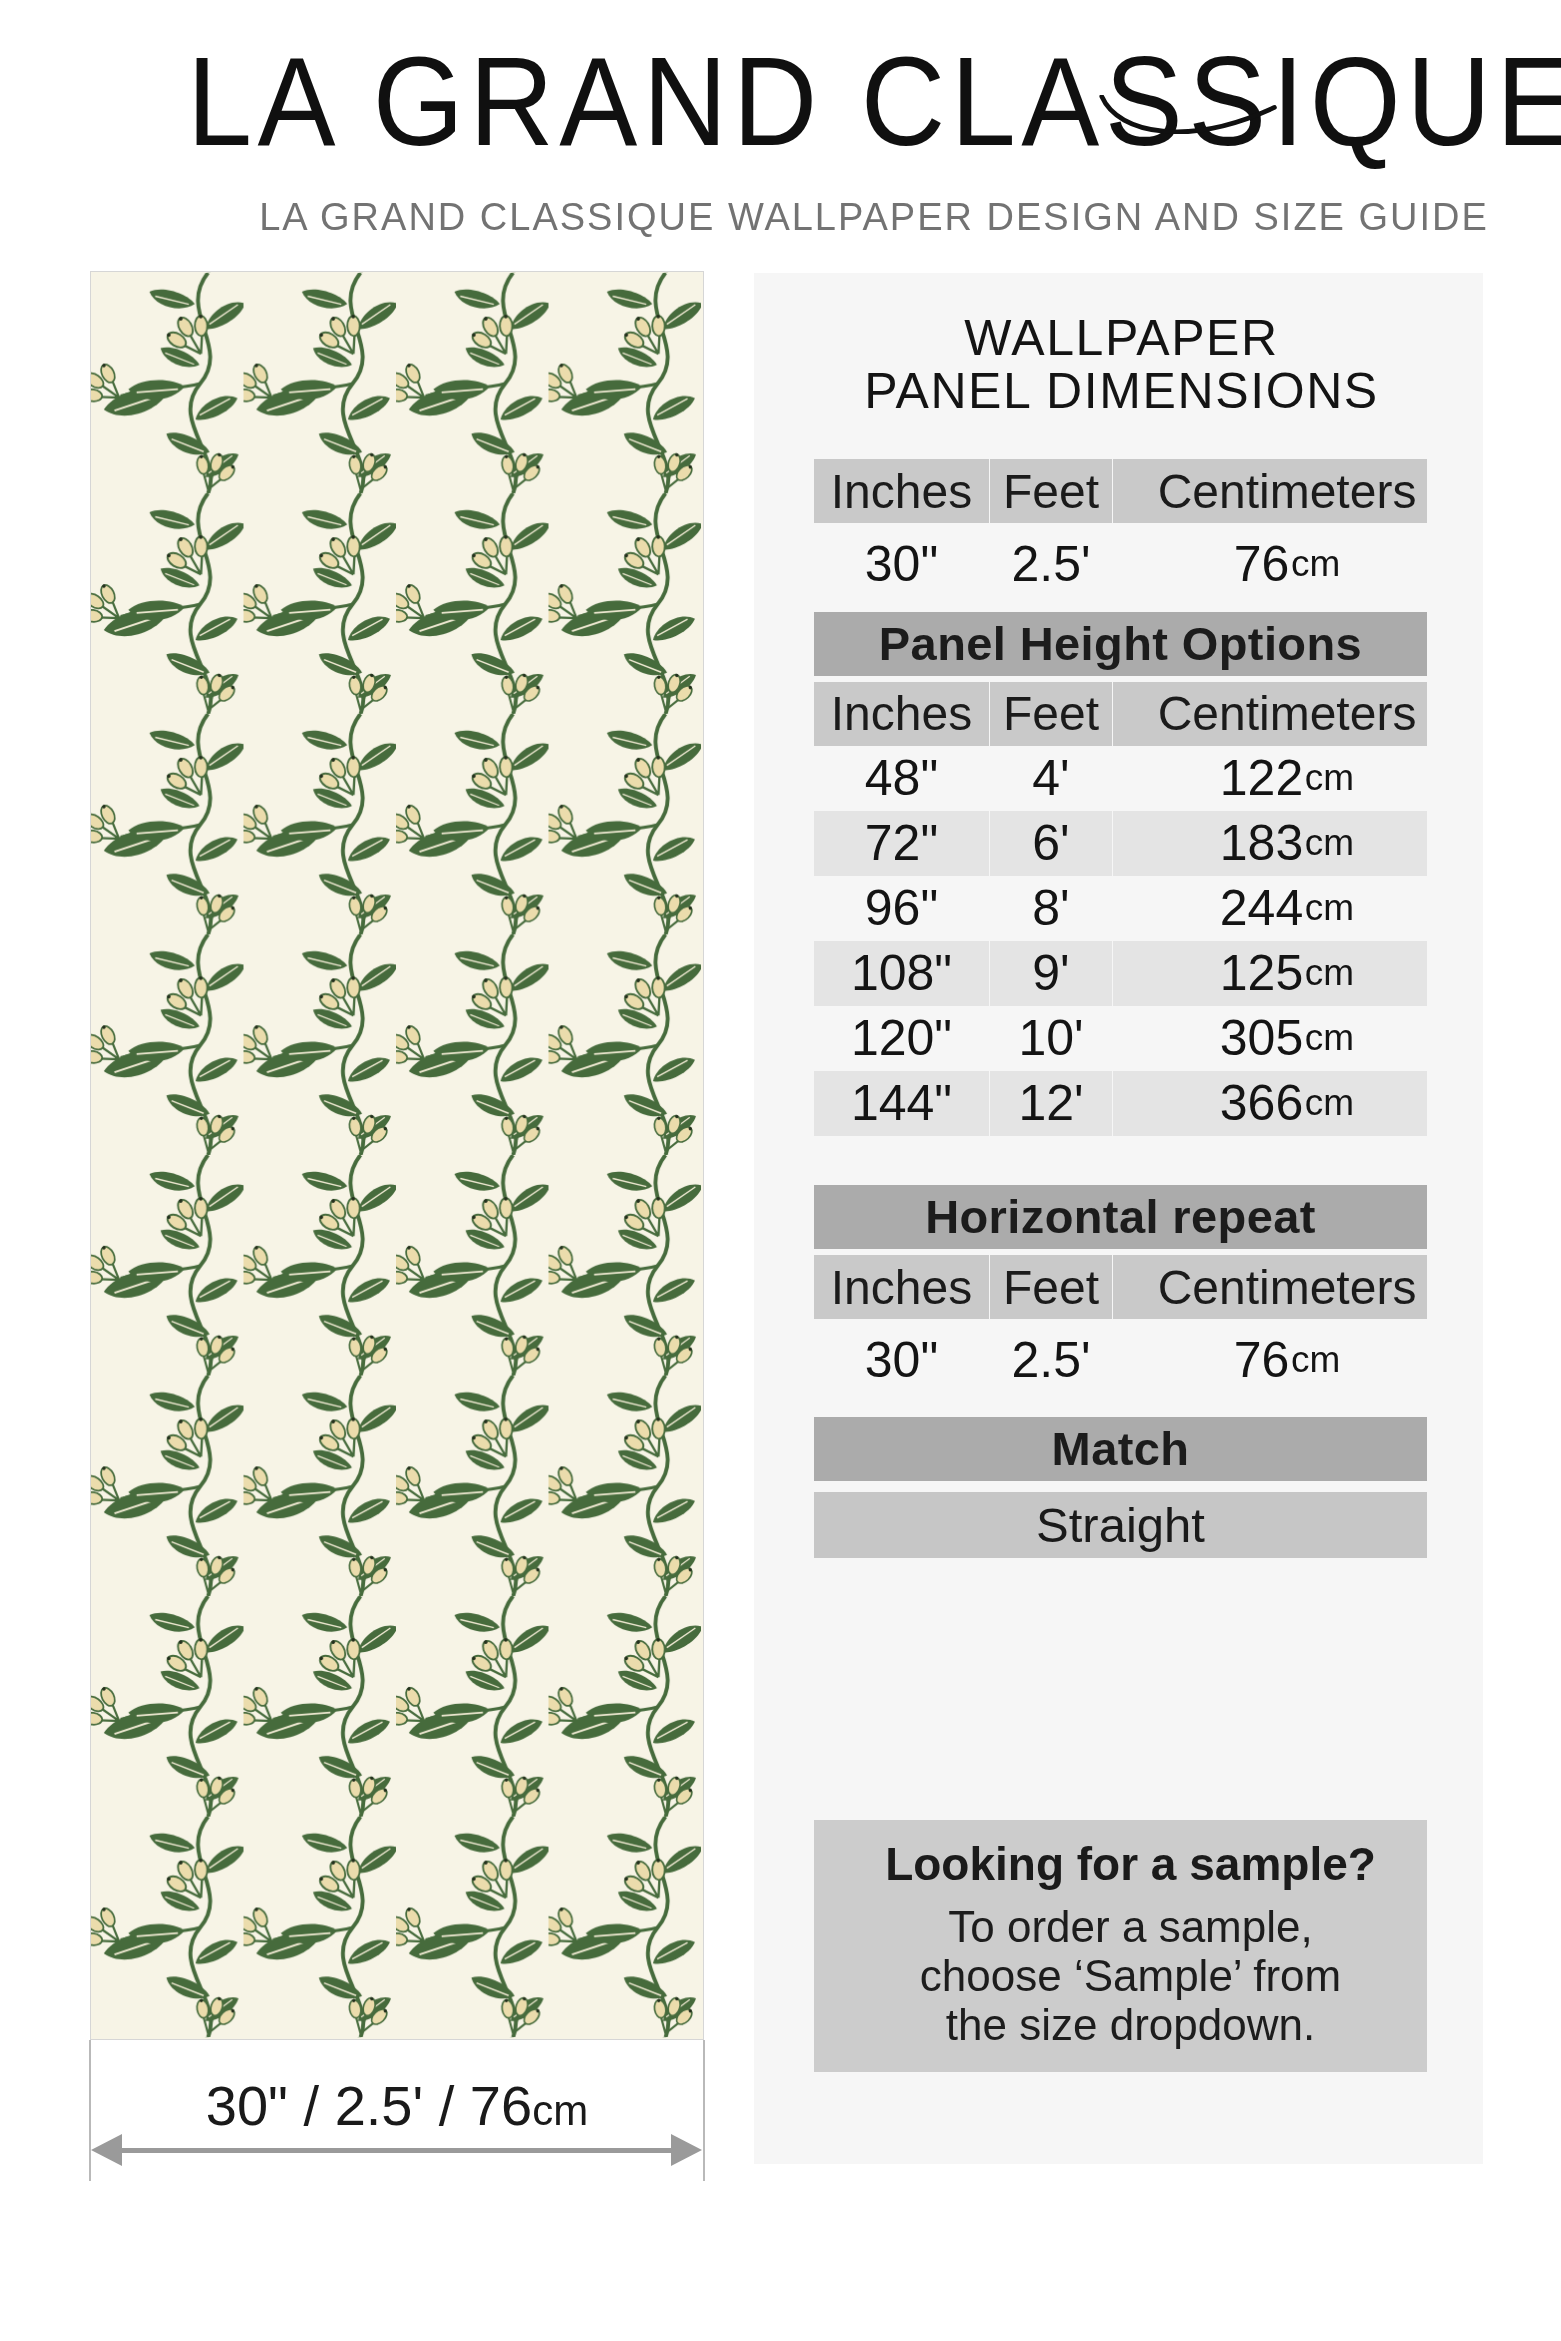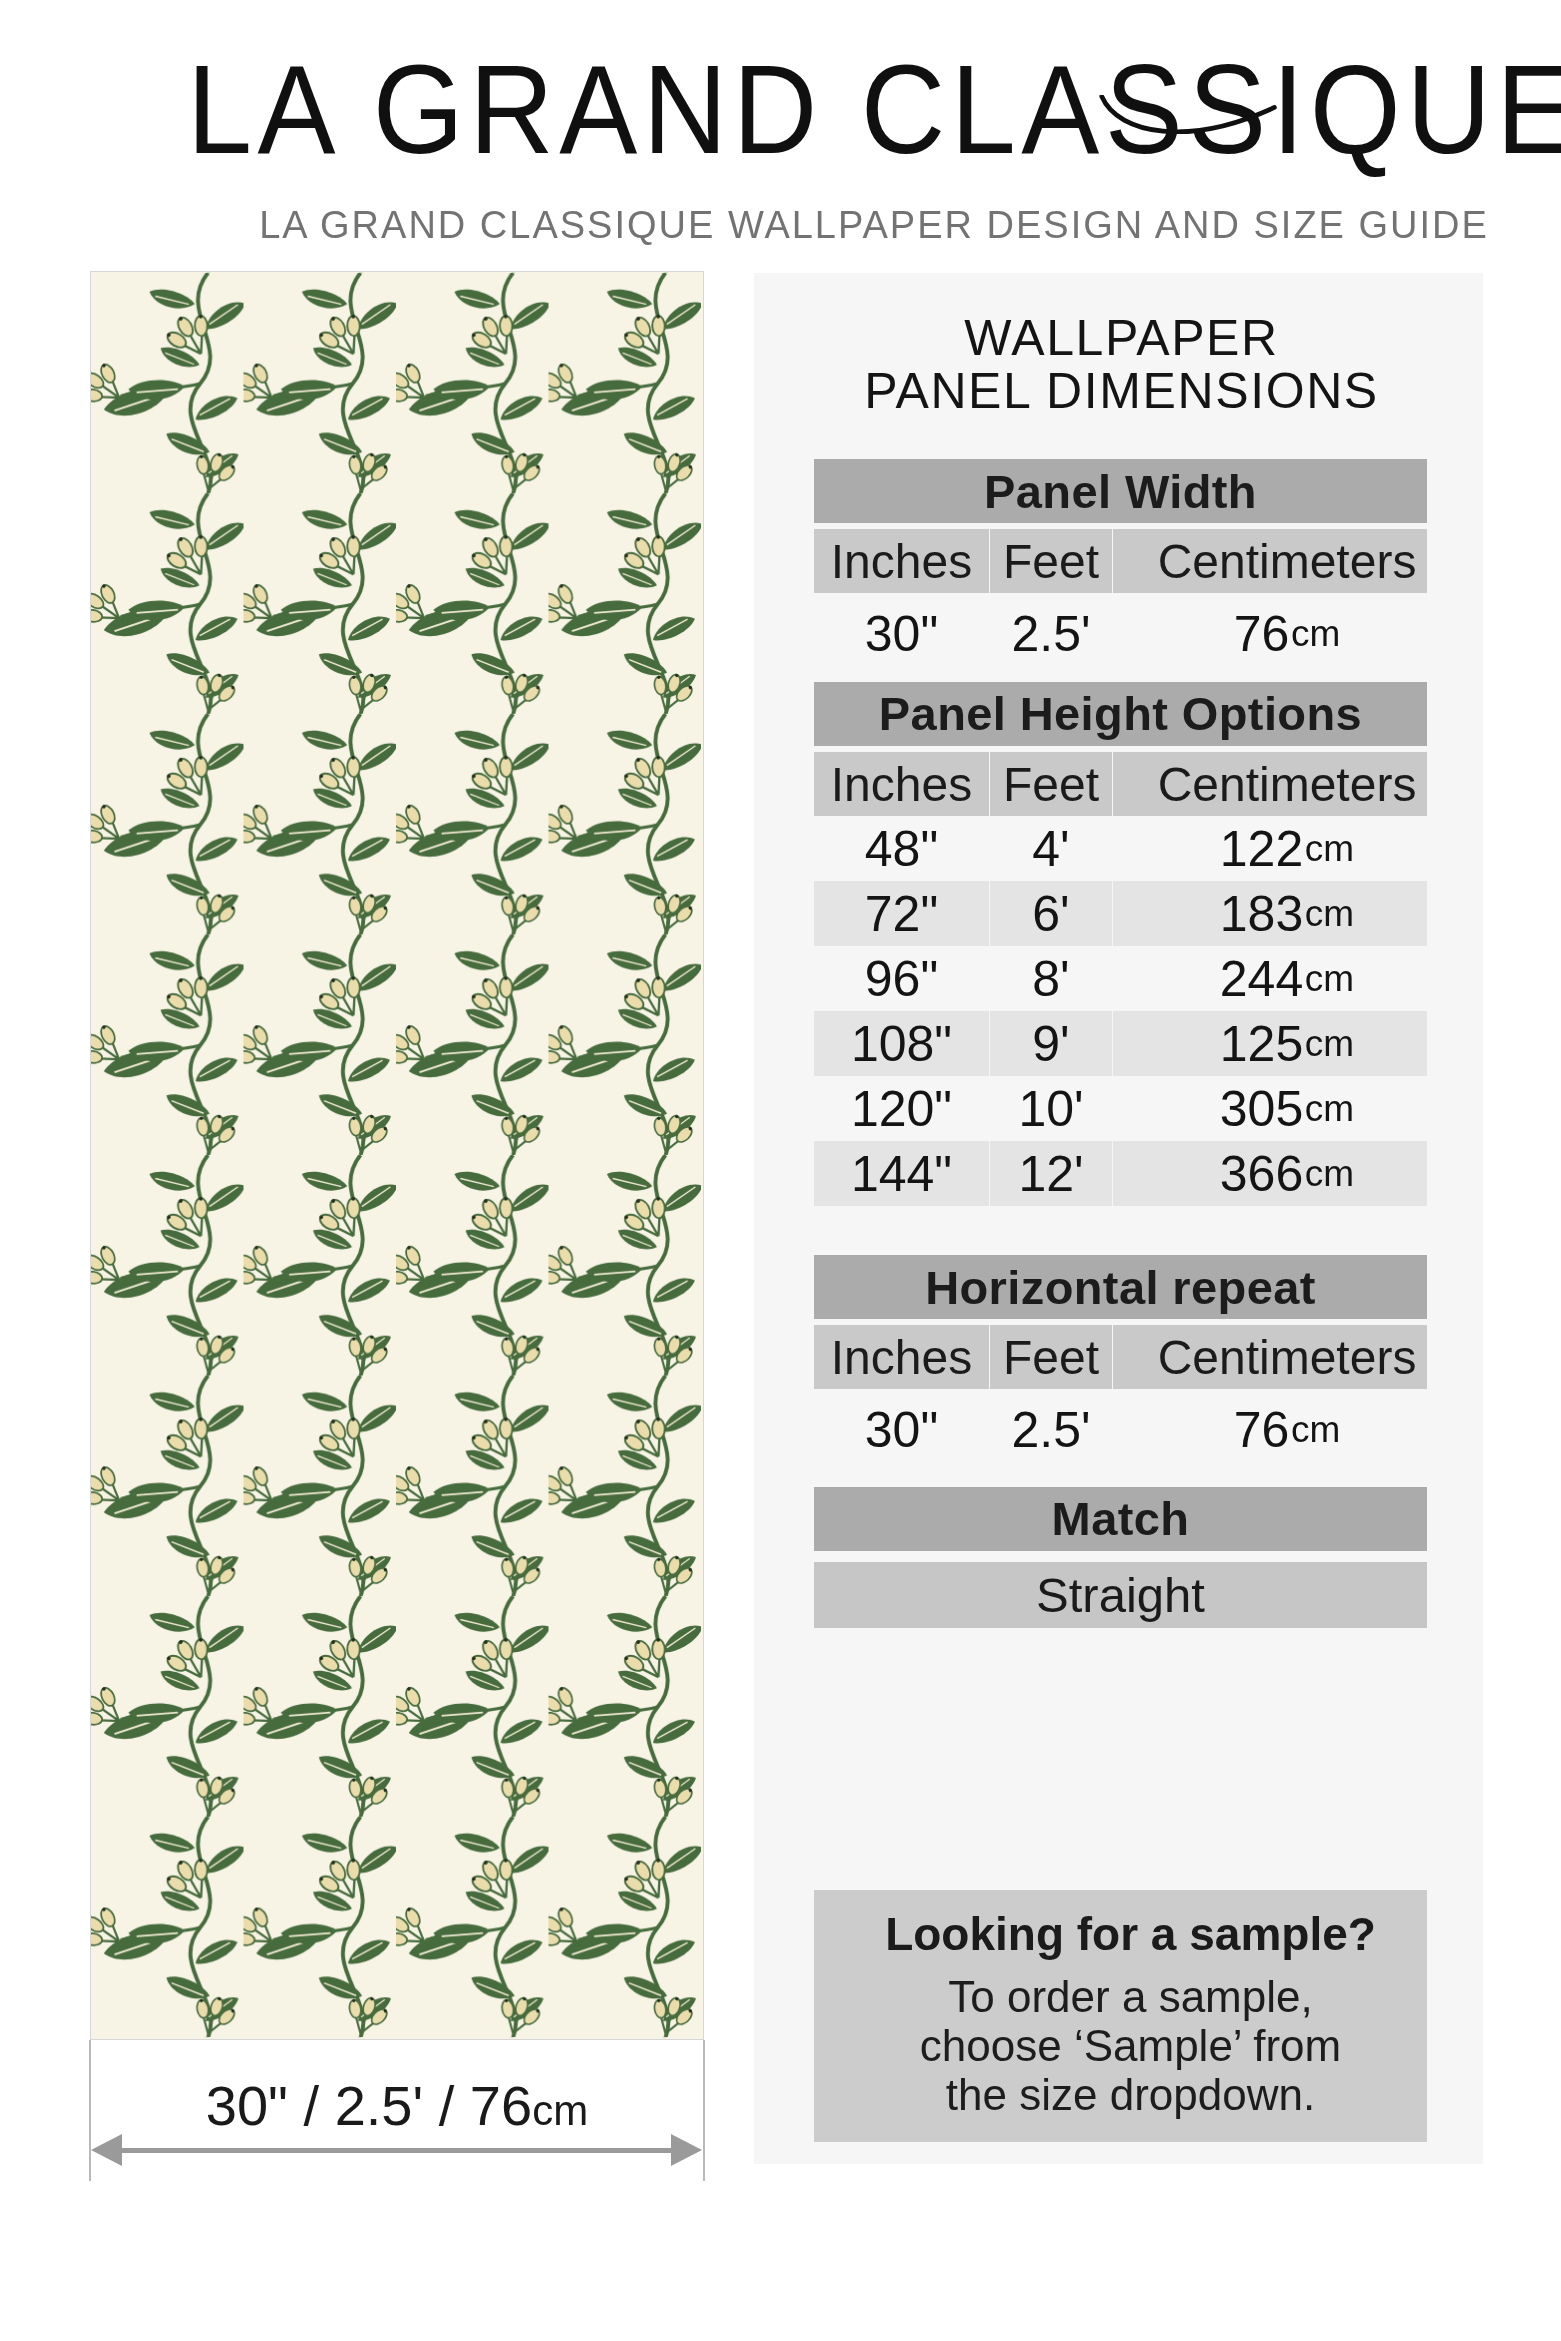--- a/index.html
+++ b/index.html
@@ -1,21 +1,21 @@
 <!DOCTYPE html>
 <html style="font-size:12.5px"><head>
 <meta charset="utf-8">
 <style>
   html,body{margin:0;padding:0;background:#ffffff;}
   #canvas{
     position:relative;width:1561px;height:2342px;background:#ffffff;overflow:hidden;
     font-family:"Liberation Sans", sans-serif;color:#161616;
   }
   
-  .hdr{position:absolute;left:187px;top:46px;width:1374px;text-align:center;}
+  .hdr{position:absolute;left:187px;top:38px;width:1374px;text-align:center;}
   .brand{
     font-size:117px;line-height:1.0;font-weight:300;letter-spacing:5.5px;color:#101010;
     transform:scaleY(1.08);transform-origin:top center;white-space:nowrap;
   }
   .swash{position:absolute;left:1097px;top:95px;width:183px;height:56px;}
   .subtitle{
     margin-top:41px;font-size:38px;letter-spacing:2px;color:#737373;white-space:nowrap;font-weight:400;
   }
   
   .preview{
@@ -135,21 +135,20 @@
   <div class="arrow-head r"></div>
 
   <div class="info">
     <div class="info-heading">
       <div>WALLPAPER</div>
       <div>PANEL DIMENSIONS</div>
     </div>
 
     <div class="tables">
 
-      <div class="bar">Panel Width</div>
       <div class="cols">
         <div class="c in">Inches</div>
         <div class="c ft">Feet</div>
         <div class="c cm">Centimeters</div>
       </div>
       <div class="vrow">
         <div class="c in">30"</div>
         <div class="c ft">2.5'</div>
         <div class="c cm">
             <span>76</span>

